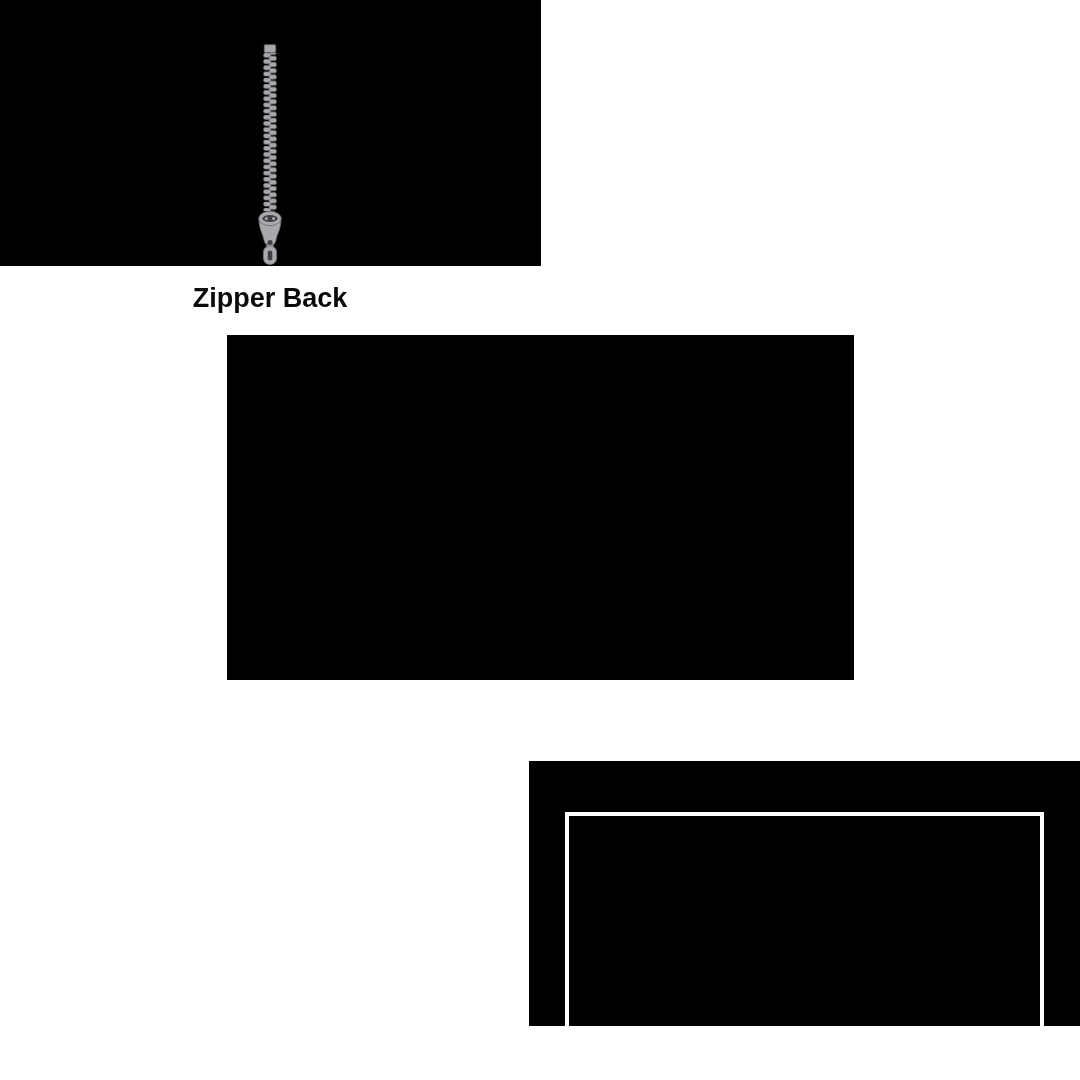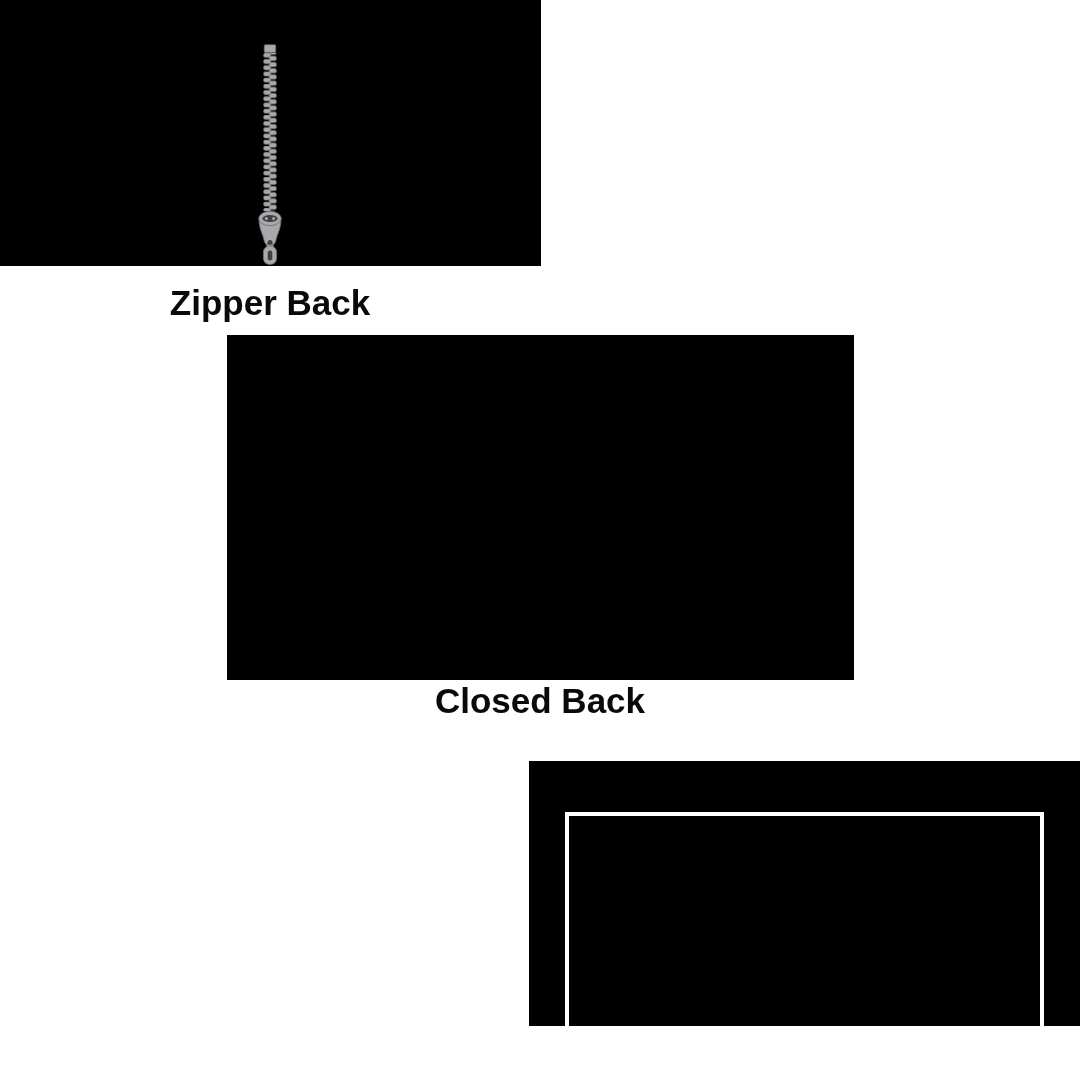--- a/index.html
+++ b/index.html
@@ -25,21 +25,21 @@
     width: 479px;
     height: 214px;
     box-sizing: border-box;
     border: 4px solid var(--frame_border_white, #ffffff);
     border-bottom: none;
   }
   .label {
     position: absolute;
     transform: translateX(-50%);
     font-weight: 700;
-    font-size: 35px;
+    font-size: 27px;
     line-height: 1;
     letter-spacing: 0;
     white-space: nowrap;
     color: var(--label_text, #0a0a0a);
   }
   .label-zipper { left: 270px; top: 285px; }
   .label-closed { left: 540px; top: 683px; }
   .label-open   { left: 807px; top: 1032px; }
   .zipper-svg {
     position: absolute;
@@ -78,19 +78,18 @@
 
       <ellipse cx="22" cy="174.5" rx="11.2" ry="7.2" style="fill:var(--zipper_gray);stroke:var(--zipper_outline);stroke-width:0.9"></ellipse>
       <ellipse cx="22" cy="174.5" rx="7.6" ry="3.6" style="fill:var(--zipper_dark_detail)"></ellipse>
       <circle cx="18.4" cy="174.5" r="1.5" style="fill:var(--zipper_gray)"></circle>
       <circle cx="25.6" cy="174.5" r="1.5" style="fill:var(--zipper_gray)"></circle>
     </svg>
   </div>
   <div class="label label-zipper">Zipper Back</div>
 
   <div class="panel panel-closed"></div>
-  <div class="label label-closed">Closed Back</div>
 
   <div class="panel panel-open">
     <div class="open-frame"></div>
   </div>
 
 </div>
 
 </body></html>

